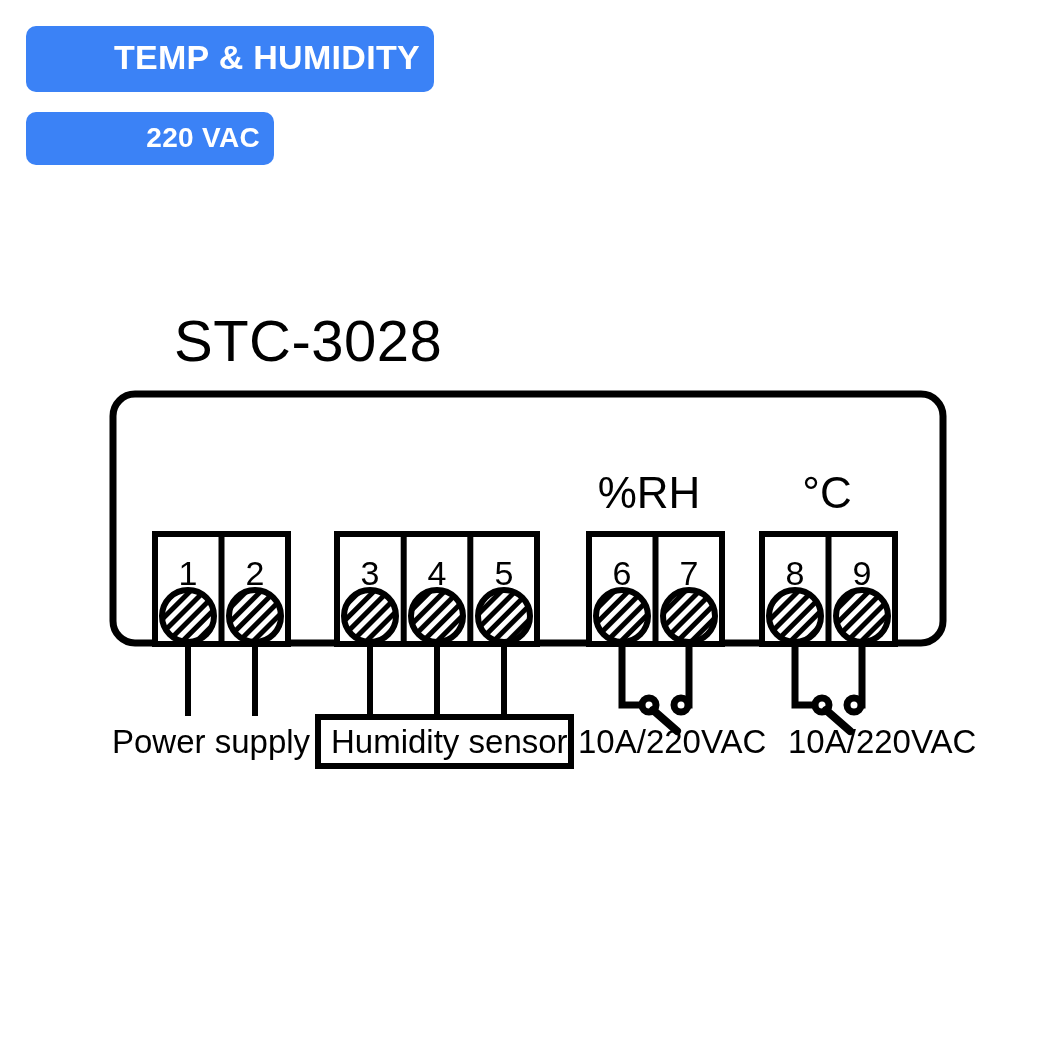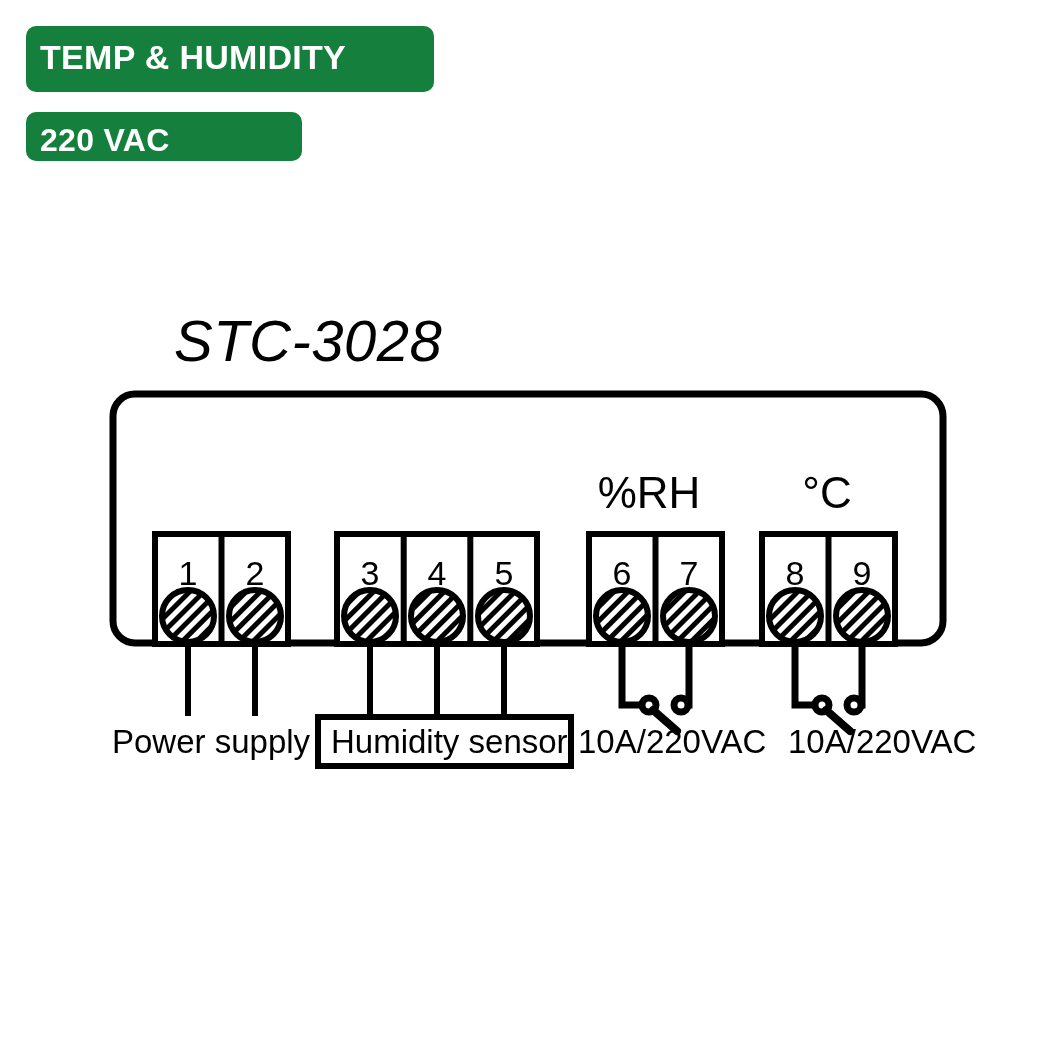--- a/index.html
+++ b/index.html
@@ -17,57 +17,56 @@
     color: #000000;
   }
 
   
   #badges {
     position: absolute;
     left: 26px;
     top: 26px;
   }
   .badge {
-    background: #15803d;
+    background: #3b82f6;
     color: #ffffff;
     border-radius: 10px;
     font-weight: bold;
-    text-align: left;
+    text-align: right;
     letter-spacing: 0.3px;
     display: block;
     box-sizing: border-box;
   }
   #badge-product {
     width: 408px;
     padding: 10px 14px 12px 14px;
     font-size: 34px;
     line-height: 1.28;
   }
   #badge-voltage {
-    width: 276px;
+    width: 248px;
     margin-top: 20px;
-    padding: 9px 14px 2px 14px;
-    font-size: 32px;
+    padding: 9px 14px 11px 14px;
+    font-size: 28px;
     line-height: 1.2;
   }
   #badge-product .badge-line {
     display: block;
     white-space: nowrap;
   }
 
   
   #model-number {
     position: absolute;
     left: 174px;
     top: 312px;
     font-size: 58px;
     line-height: 1;
     letter-spacing: 0.5px;
     white-space: nowrap;
-    font-style: italic;
   }
 
   
   #diagram-svg {
     position: absolute;
     left: 0;
     top: 0;
     width: 1056px;
     height: 1056px;
   }

